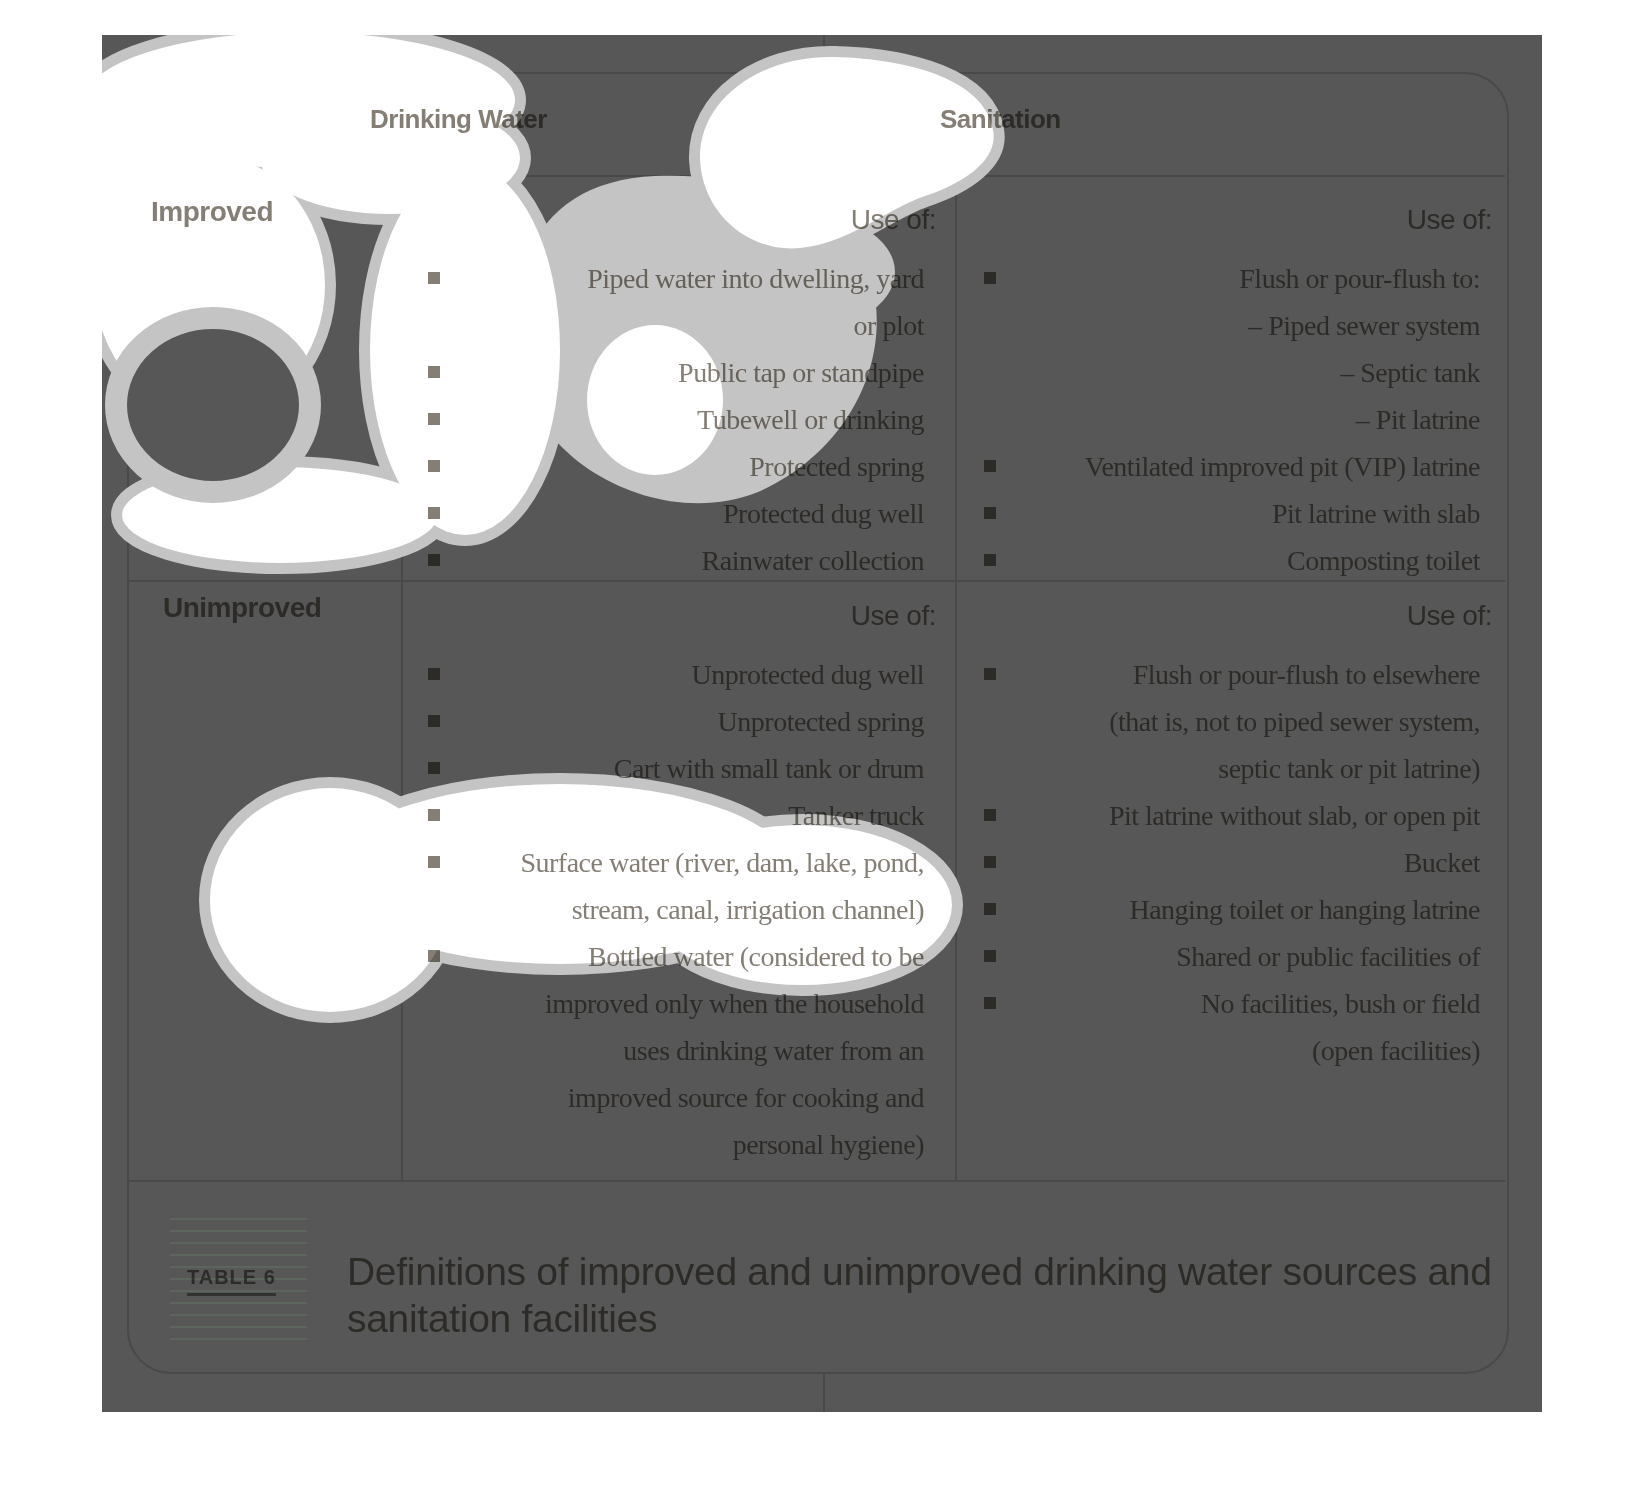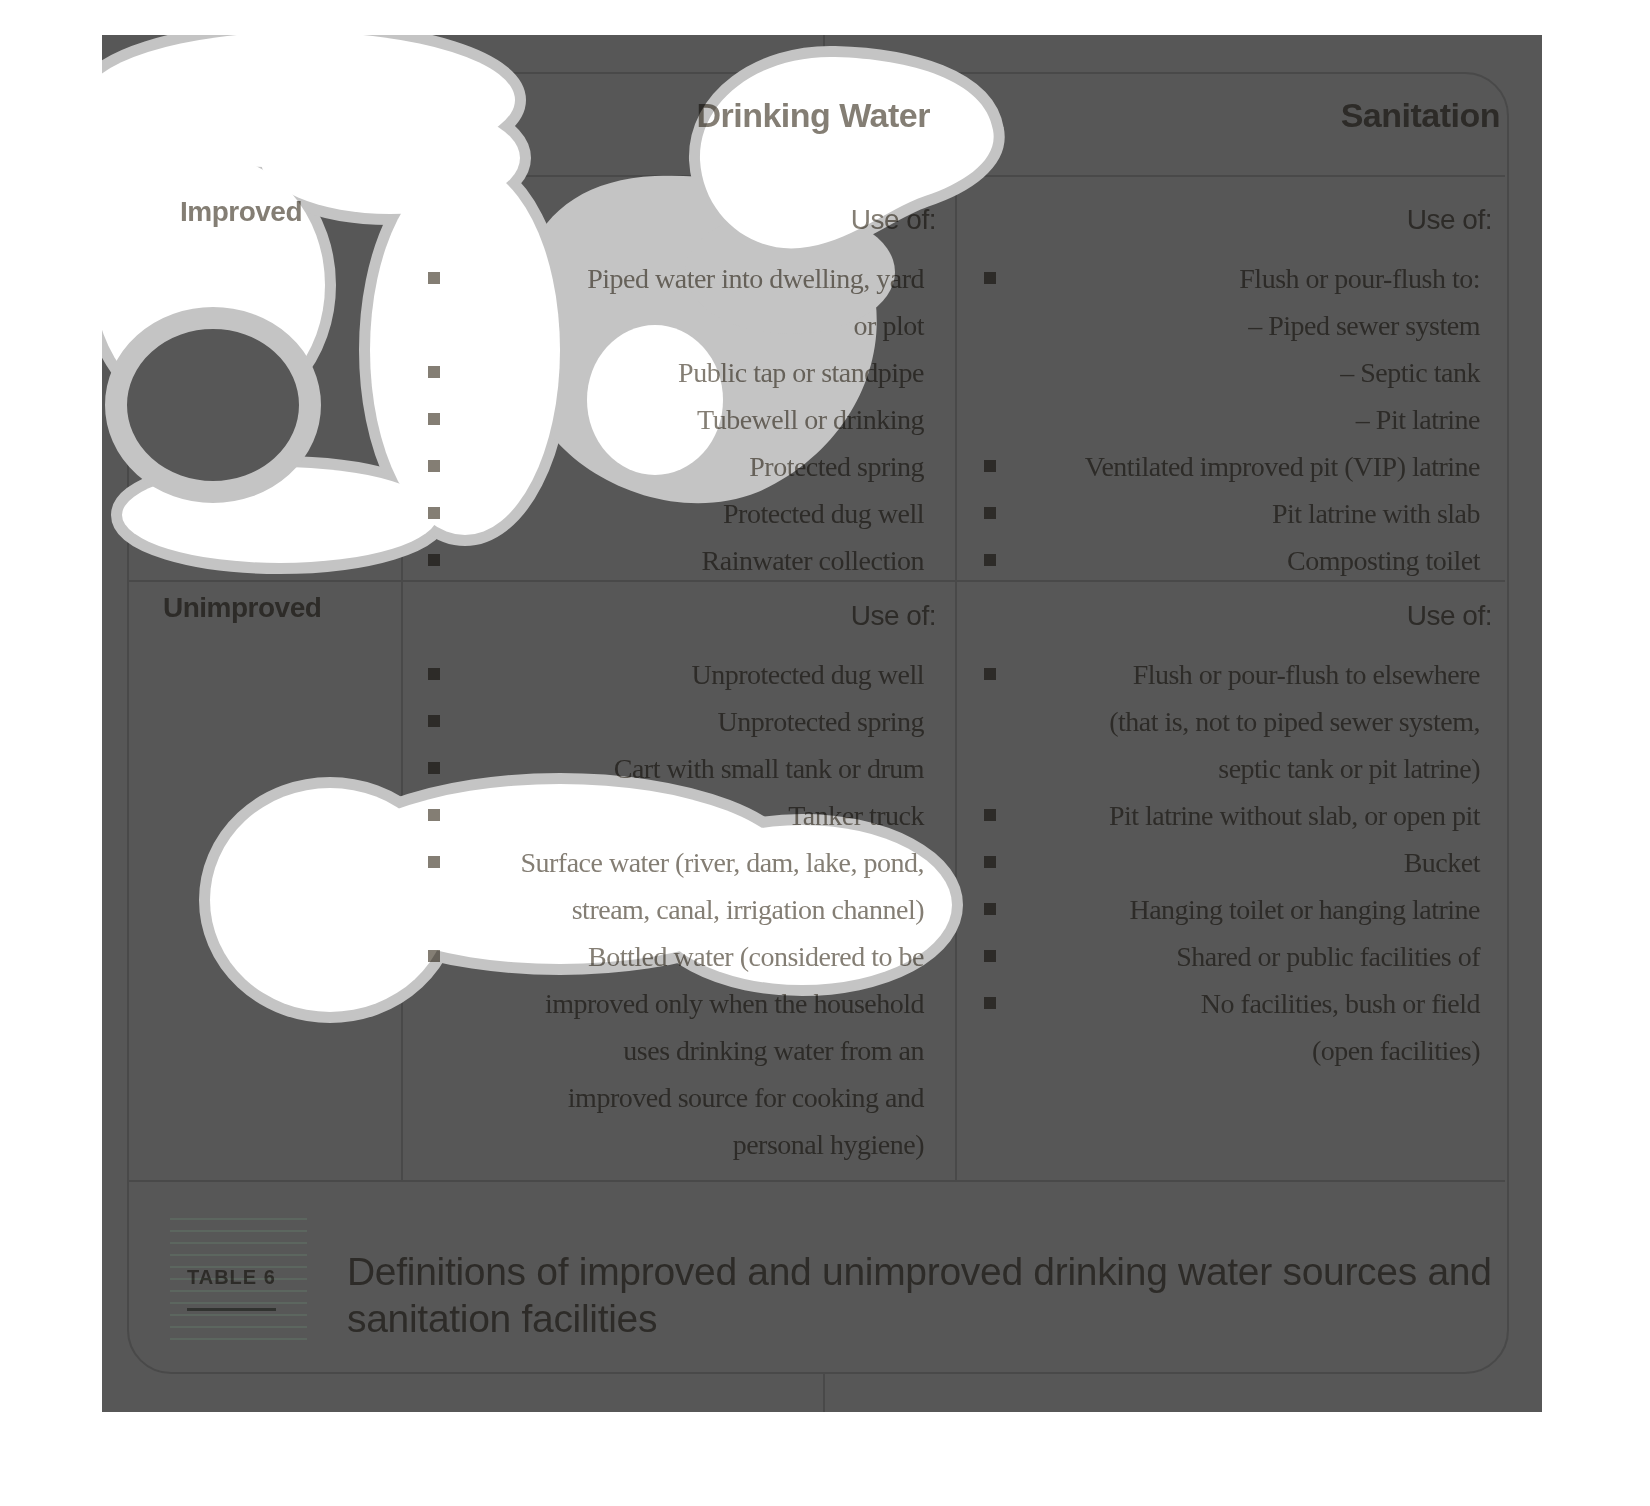--- a/index.html
+++ b/index.html
@@ -23,35 +23,35 @@
     position:absolute;left:68px;top:1183px;width:137px;height:124px;
     background:repeating-linear-gradient(to bottom,#5c665f 0px,#5c665f 2px,transparent 2px,transparent 12px);
   }
   
   .blobs{position:absolute;left:102px;top:35px;pointer-events:none;}
   
   .txt{
     position:absolute;left:0;top:0;width:1650px;height:1506px;
     mix-blend-mode:multiply;color:#847e74;pointer-events:none;
   }
-  .hdr{position:absolute;top:96px;width:560px;text-align:right;
-       font-size:34px;font-weight:bold;letter-spacing:-0.5px;}
+  .hdr{position:absolute;top:104px;width:560px;text-align:left;
+       font-size:26px;font-weight:bold;letter-spacing:-0.5px;}
   .rowlbl{position:absolute;font-size:28px;font-weight:bold;letter-spacing:-0.5px;}
   .cell{position:absolute;width:520px;font-size:28px;letter-spacing:-0.5px;line-height:47px;text-align:right;}
   .useof{line-height:47px;}
   ul.items{margin:12px;padding:0;list-style:none;font-family:Liberation Serif, serif;}
   ul.items li{position:relative;padding-left:27px;}
   ul.items li.bullet::before{
     content:"";position:absolute;left:0;top:17px;width:12px;height:12px;background:currentColor;
   }
   .ln{display:block;line-height:47px;}
   .caption{position:absolute;left:347px;top:1248px;font-size:39px;letter-spacing:-0.3px;line-height:37px;}
   .t6label{
     position:absolute;left:187px;top:1266px;font-size:20px;font-weight:bold;letter-spacing:1px;
-    border-bottom:3px solid #8f948d;padding-bottom:19px;
+    border-bottom:3px solid #8f948d;padding-bottom:4px;
   }
 </style>
 </head>
 <body>
 
 <div class="dim">
   <div class="tframe"></div>
   <div class="hl" style="top:140px"></div>
   <div class="hl" style="top:545px"></div>
   <div class="hl" style="top:1145px"></div>
@@ -96,21 +96,21 @@
   </g>
 
   <ellipse cx="111" cy="370" rx="97" ry="87" fill="#575757" stroke="#c4c4c4" stroke-width="22"></ellipse>
 </svg>
 
 <div class="txt">
 
   <div class="hdr" style="left:370px">Drinking Water</div>
   <div class="hdr" style="left:940px">Sanitation</div>
 
-  <div class="rowlbl" style="left:180px;top:196px">Improved</div>
+  <div class="rowlbl" style="left:151px;top:196px">Improved</div>
   <div class="rowlbl" style="left:163px;top:592px">Unimproved</div>
 
   <div class="cell" style="left:416px;top:196px">
     <div class="useof">Use of:</div>
     <ul class="items">
         <li class="bullet">
           <div class="ln">Piped water into dwelling, yard</div>
           <div class="ln">or plot</div>
         </li>
         <li class="bullet">

